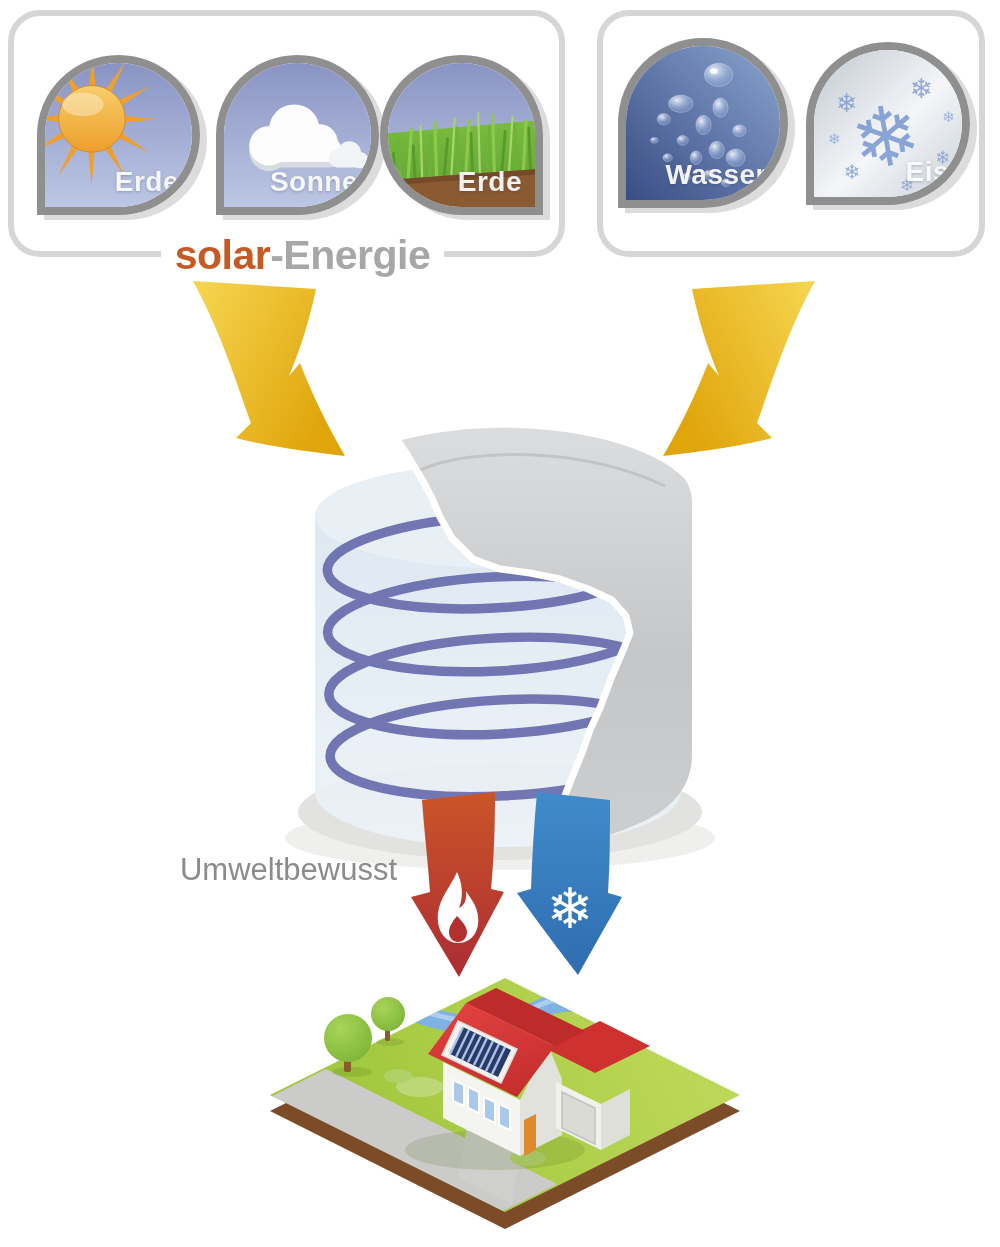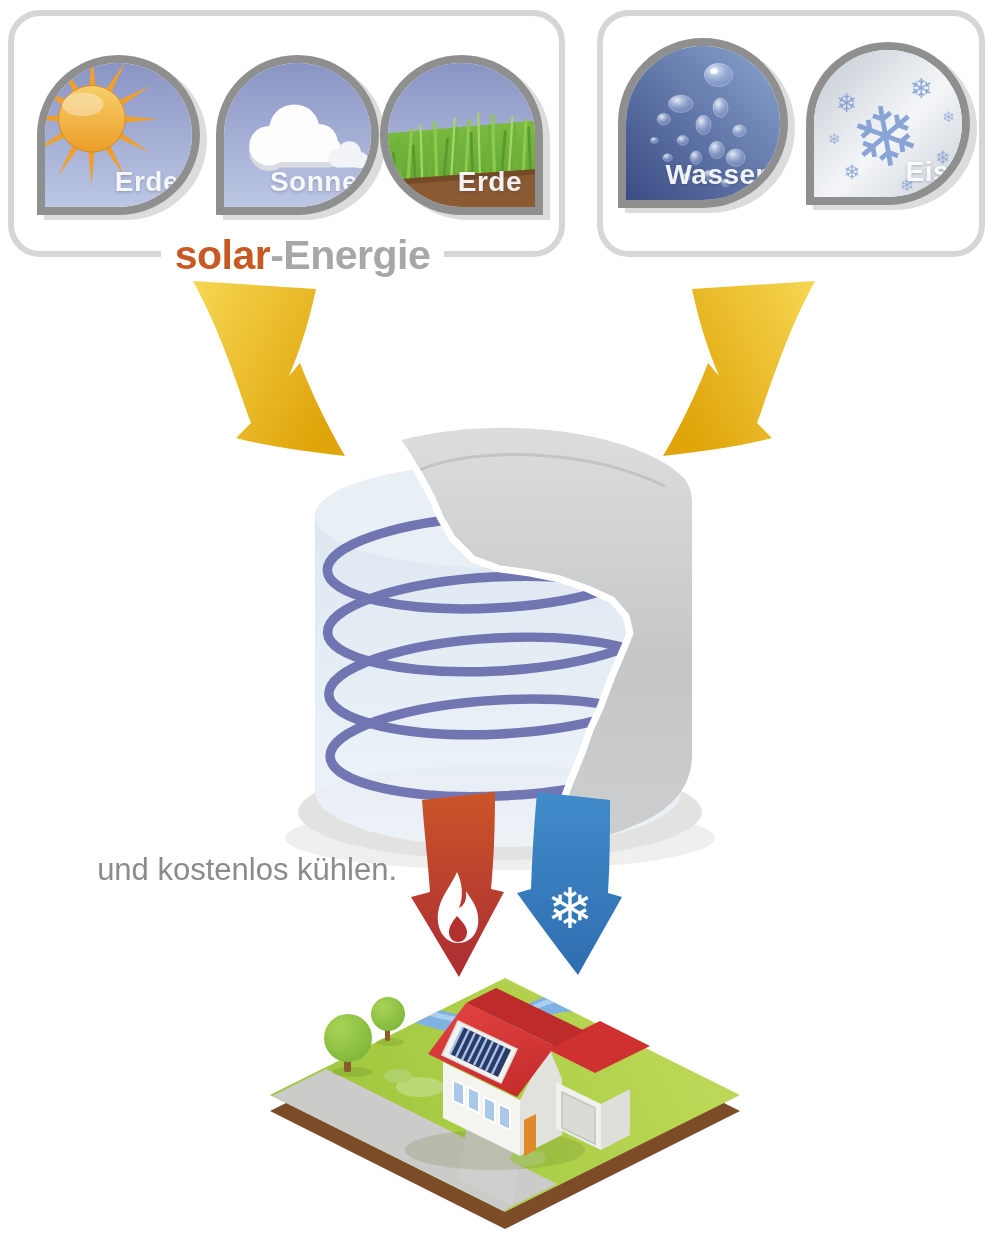--- a/index.html
+++ b/index.html
@@ -358,16 +358,16 @@
     <span class="badge-label">Eis</span>
   </div>
 
   <div class="caption cap-solar">
     <span class="cap-bg">
       <span class="bold-solar">solar</span><span class="cap-rest">-Energie</span>
     </span>
   </div>
 
   <div class="tagline">
-    <div>und kostenlos kühlen.</div>
+    <div>Umweltbewusst</div>
   </div>
 
 </div>
 
 </body></html>

